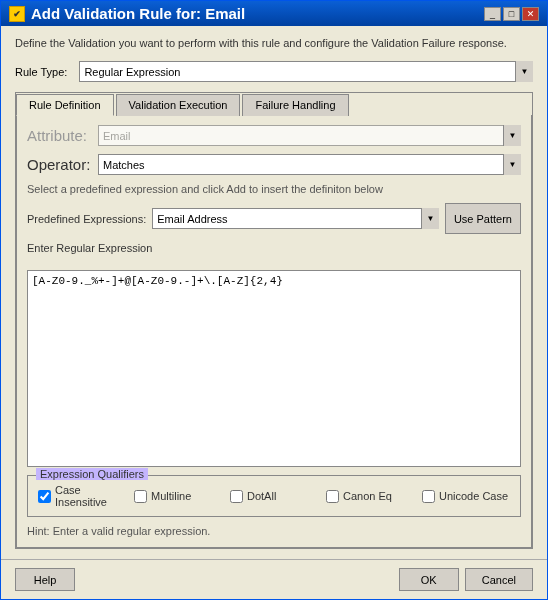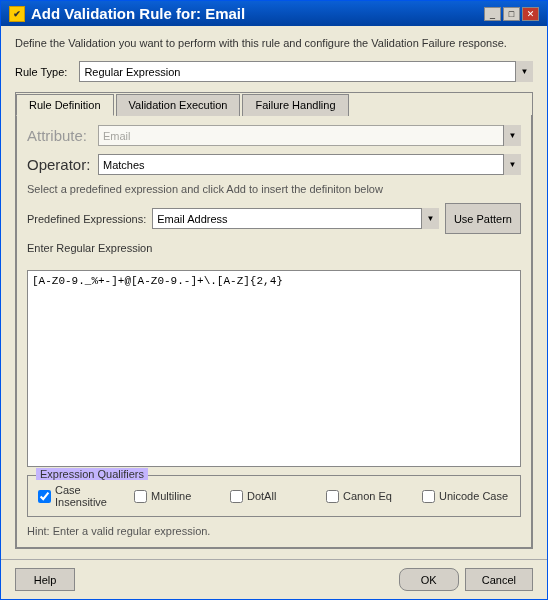--- a/index.html
+++ b/index.html
@@ -320,21 +320,20 @@
       height: 23px;
       background: #d4d0c8;
       border: 1px solid #888;
       font-size: 11px;
       cursor: pointer;
       min-width: 60px;
     }
 
     .btn-ok {
       min-width: 60px;
-      border-radius: 8px;
     }
 
     .bottom-right {
       display: flex;
       gap: 6px;
     }
 
     .disabled-select {
       background: #ece9d8;
       color: #888;

